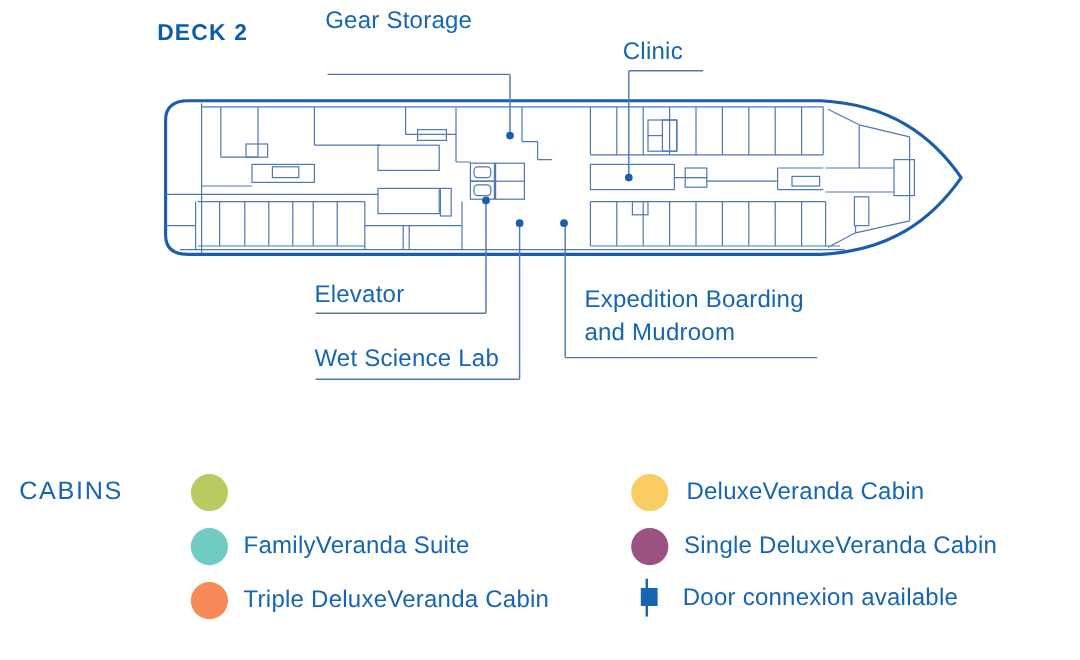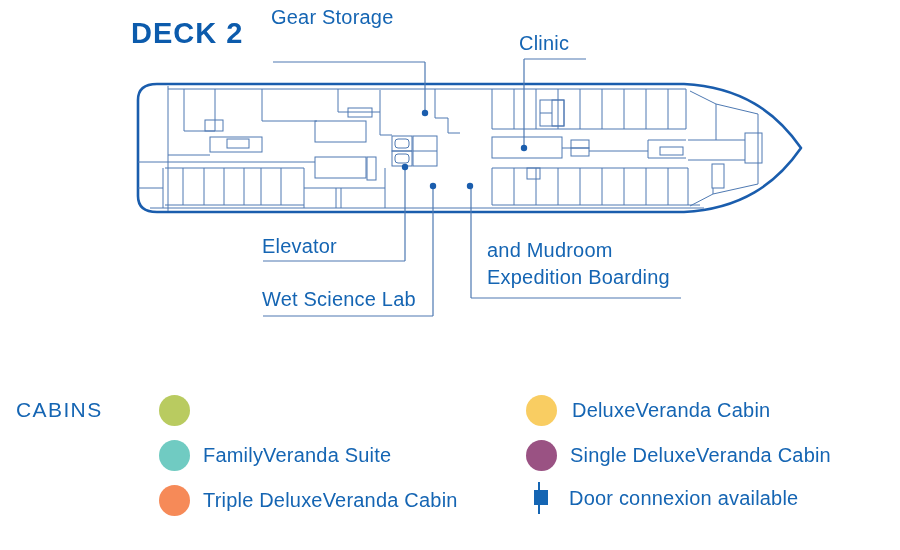--- a/index.html
+++ b/index.html
@@ -2,21 +2,21 @@
 <html style="--label-text: #1565b3; --title-text: #0c5bac; --hull: #1a5dad; --plan-line: #4e79b2;"><head>
 <meta charset="utf-8">
 <style>
   html,body{margin:0;padding:0;}
   body{
     width:900px;height:550px;position:relative;overflow:hidden;background:#ffffff;
     font-family:"Liberation Sans",sans-serif;
   }
   .deck-title{
     position:absolute;left:131px;top:17px;
-    font-size:29px;font-weight:700;letter-spacing:1px;color:var(--title-text);
+    font-size:19px;font-weight:700;letter-spacing:1px;color:var(--title-text);
   }
   .callout{
     position:absolute;font-size:20px;line-height:24px;color:var(--label-text);
     letter-spacing:.2px;white-space:nowrap;
   }
   .callout span{display:block;}
   #plan-svg{position:absolute;left:0;top:0;}
   .hull{fill:none;stroke:var(--hull);stroke-width:2.6px;stroke-linejoin:round;}
   .iline{fill:none;stroke:var(--plan-line);stroke-width:1px;}
   .leader{fill:none;stroke:var(--plan-line);stroke-width:1.2px;}
@@ -42,22 +42,22 @@
 <div class="callout" style="left:519px;top:31px;">
   <span>Clinic</span>
 </div>
 <div class="callout" style="left:262px;top:234px;">
   <span>Elevator</span>
 </div>
 <div class="callout" style="left:262px;top:287px;">
   <span>Wet Science Lab</span>
 </div>
 <div class="callout" style="left:487px;top:237px;line-height:27px;">
+  <span>Expedition Boarding</span>
   <span>and Mudroom</span>
-  <span>Expedition Boarding</span>
 </div>
 
 <svg id="plan-svg" width="900" height="335" viewBox="0 0 900 335">
   <defs>
     <pattern id="hv" width="3.4" height="8" patternUnits="userSpaceOnUse">
       <line class="hpat" x1="1" y1="0" x2="1" y2="8"></line>
     </pattern>
     <pattern id="hh" width="8" height="3.4" patternUnits="userSpaceOnUse">
       <line class="hpat" x1="0" y1="1" x2="8" y2="1"></line>
     </pattern>

